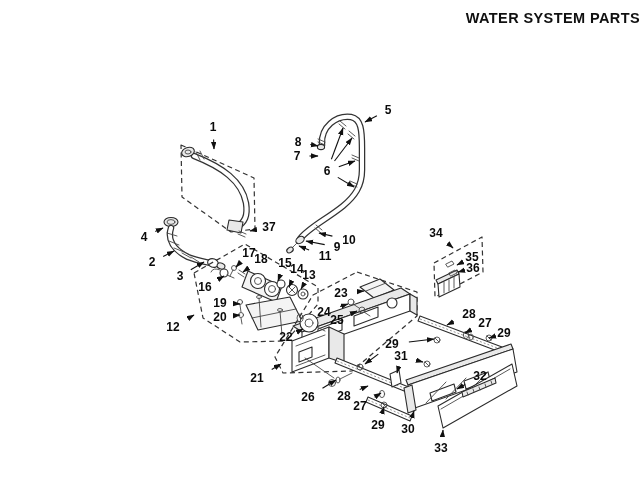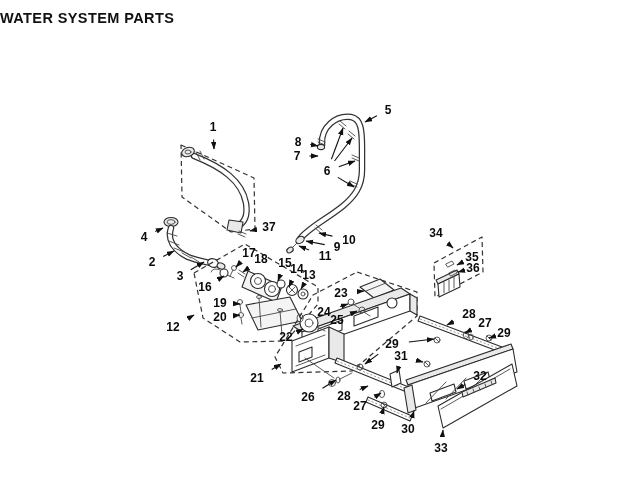--- a/index.html
+++ b/index.html
@@ -1,18 +1,18 @@
 <!DOCTYPE html>
 <html><head>
 <meta charset="utf-8">
 <style>
   html,body{margin:0;padding:0}
   body{width:640px;height:480px;background:#fff;position:relative;overflow:hidden;
        font-family:"Liberation Sans","DejaVu Sans",sans-serif;}
-  .title{position:absolute;top:10px;left:0;width:100%;text-align:left;
+  .title{position:absolute;top:10px;left:0;width:100%;text-align:right;
          font-size:14.5px;font-weight:bold;letter-spacing:.4px;color:#101010;}
   svg{position:absolute;left:0;top:0;}
   .art{stroke:#2b2b2b;stroke-width:1.1;fill:none;stroke-linejoin:round;stroke-linecap:round}
   .fw{fill:#fff}
   .fl{fill:#f4f4f4}
   .fe{fill:#e9e9e9}
   .dash{stroke:#333;stroke-width:1.2;fill:none;stroke-dasharray:5 3.5;stroke-linejoin:round}
   .tube-o{stroke:#333;stroke-width:6.5;fill:none;stroke-linecap:round}
   .tube-i{stroke:#fff;stroke-width:4;fill:none;stroke-linecap:round}
   .thin{stroke:#474747;stroke-width:.9;fill:none;stroke-linecap:round}

